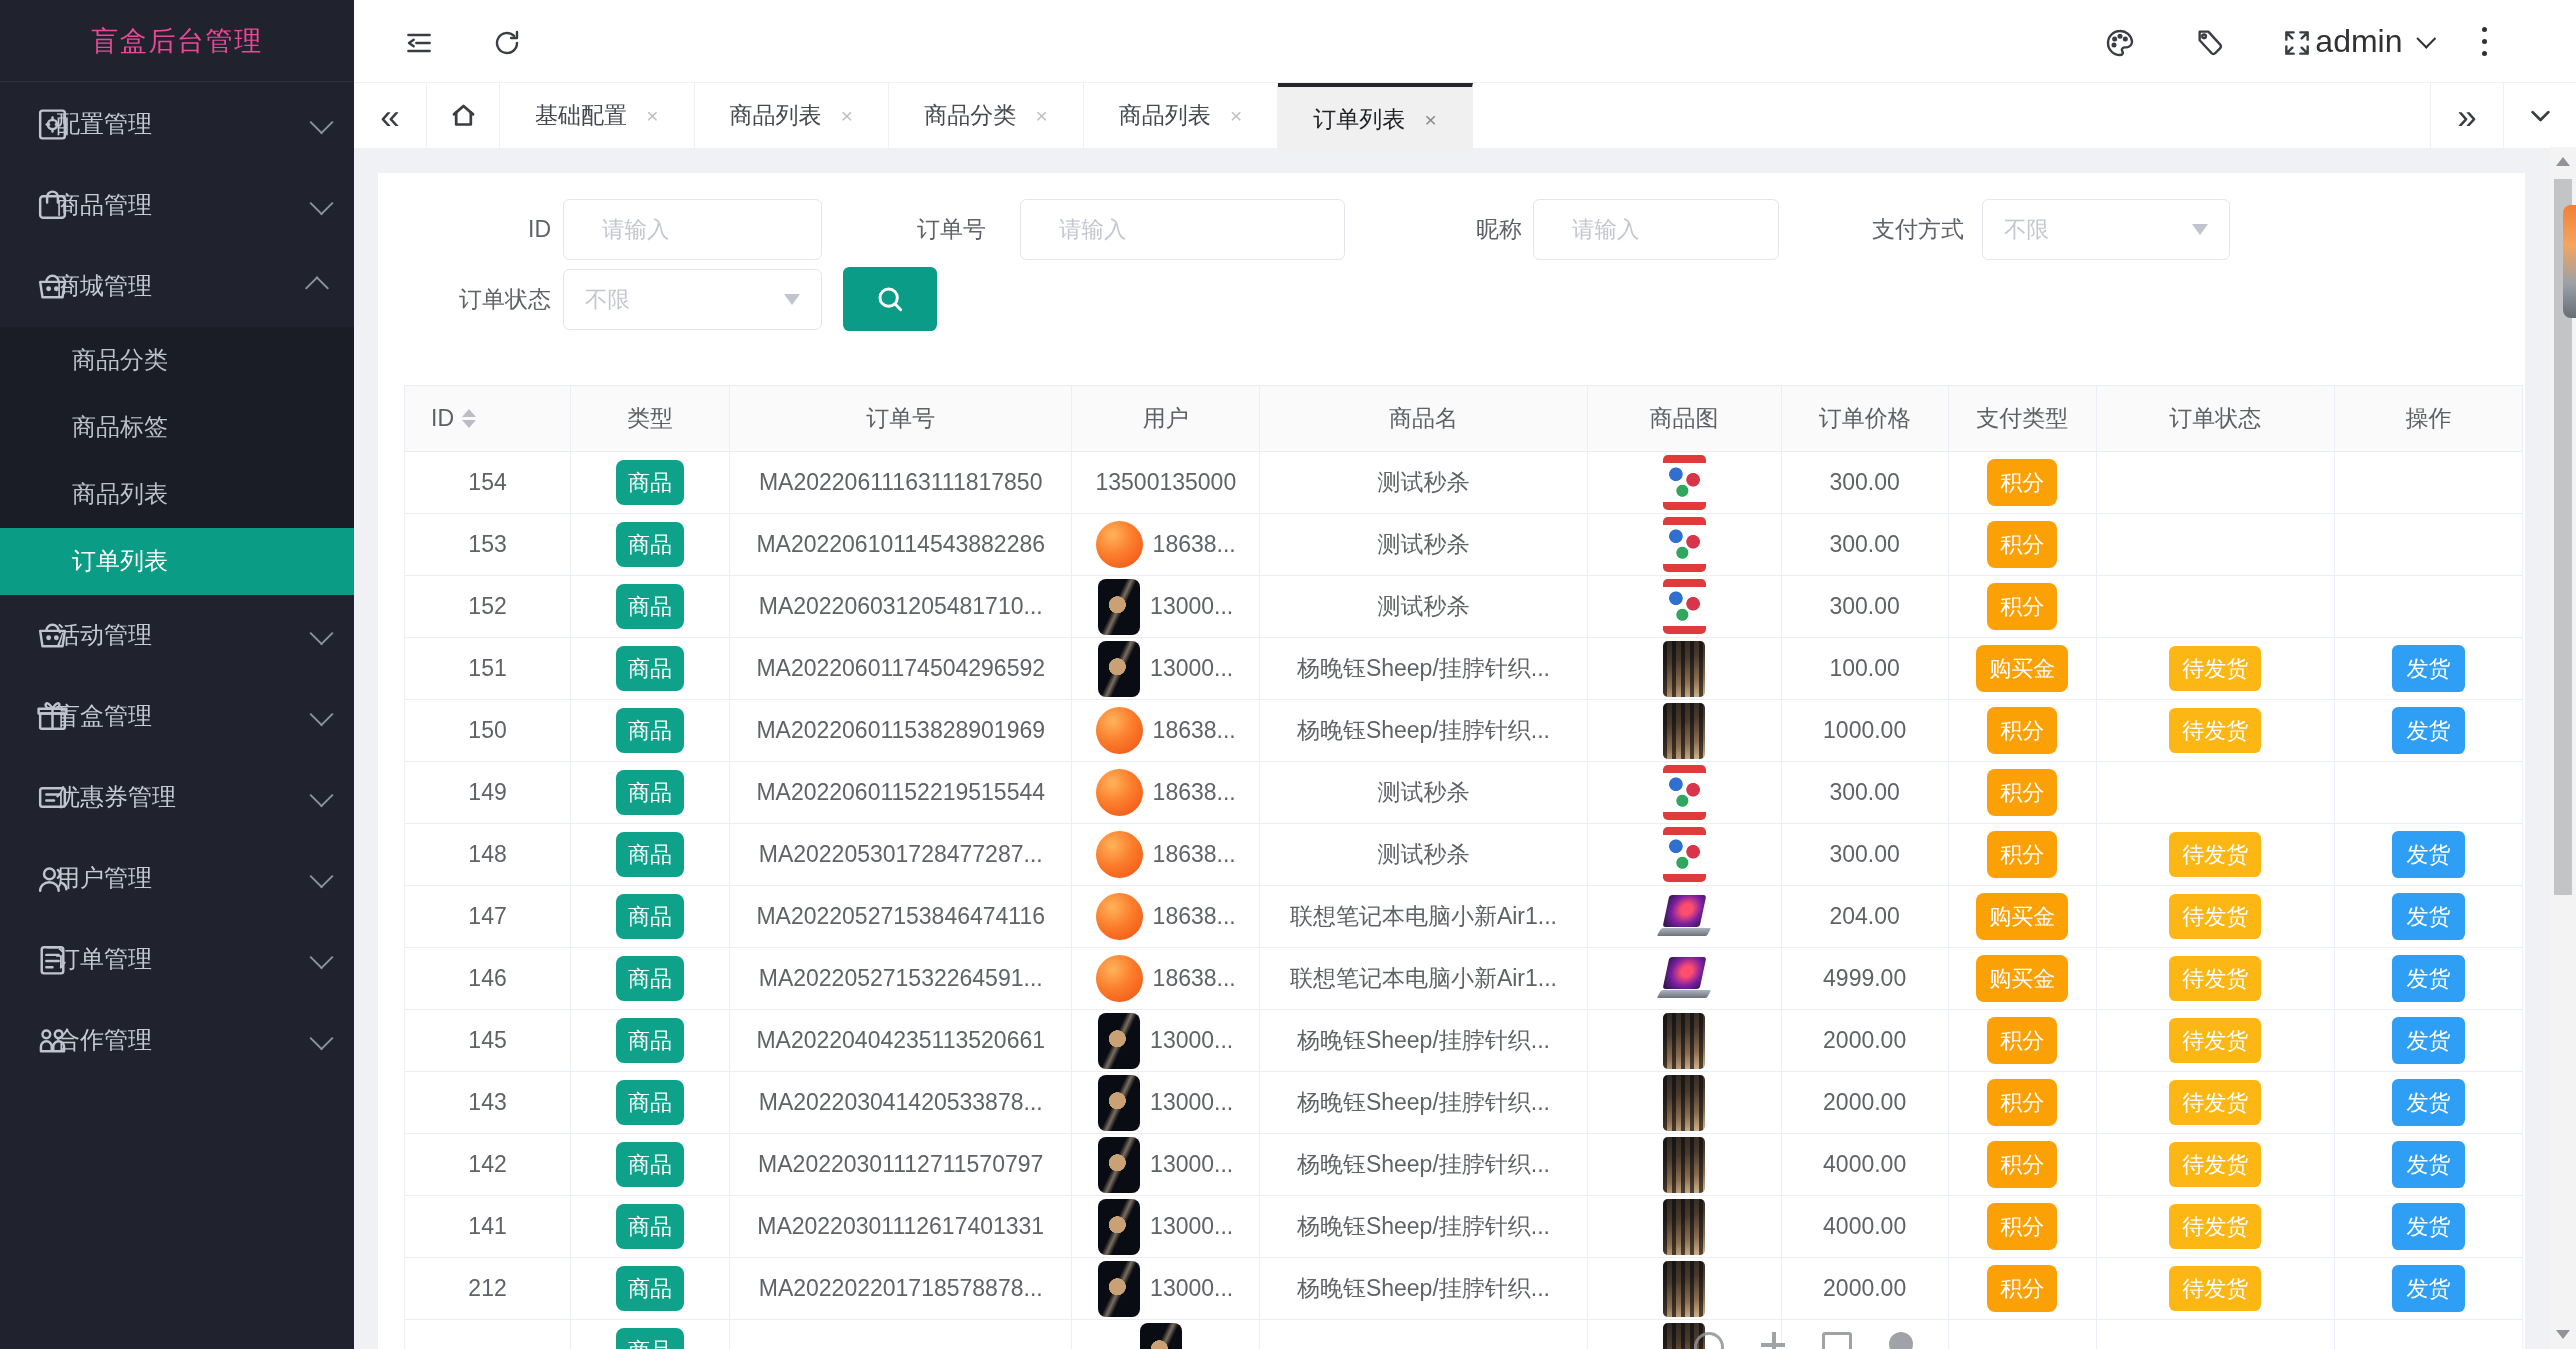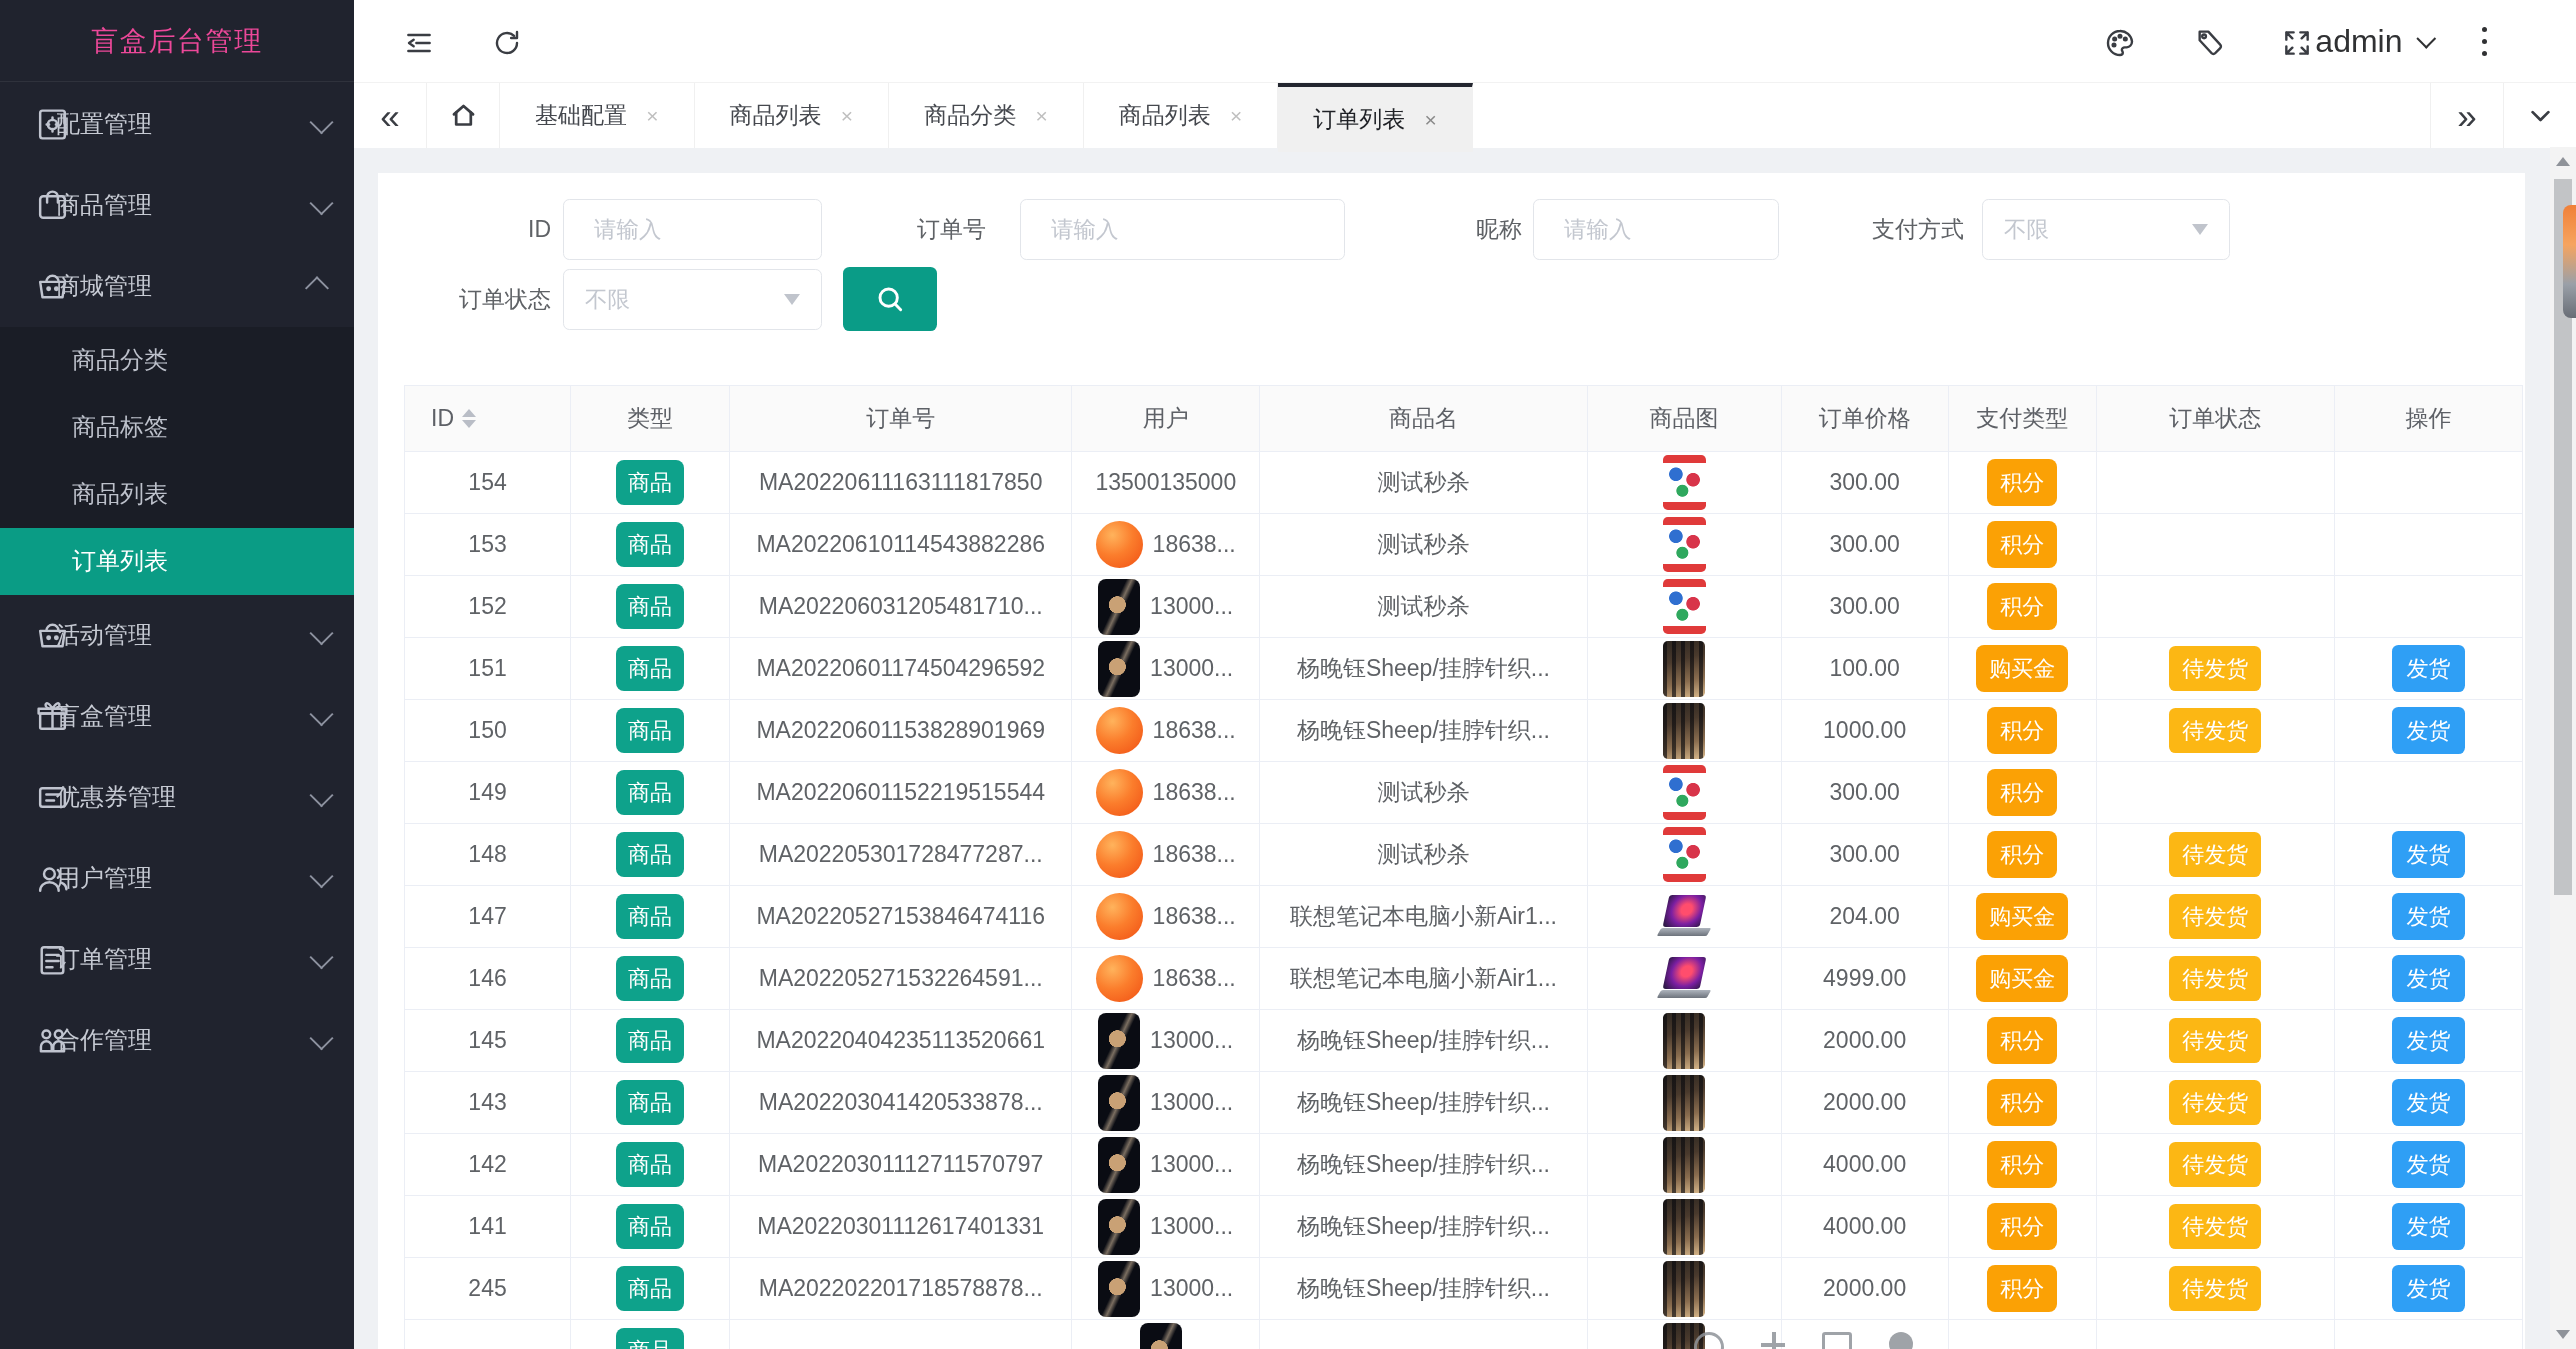--- a/index.html
+++ b/index.html
@@ -41,21 +41,21 @@
        font-size:23px;color:#45484e;cursor:pointer;background:#fff;}
   .tab .close{font-size:21px;color:#bfbfbf;}
   .tab.active{background:#f0f0f0;border-top:4.8px solid #23262f;color:#1f2126;}
   .tab.active .close{color:#8a8a8a;}
   .tabbar-right{margin-left:auto;display:flex;}
   .tabbar-right .tb-btn{border-right:none;border-left:1.6px solid #f0f0f0;}
 
   
   .panel{position:absolute;left:378px;top:173px;width:2147px;height:1176px;background:#fff;z-index:3;}
   .flabel{position:absolute;height:64px;line-height:64px;font-size:23px;color:#5f6266;text-align:right;}
-  .finput{position:absolute;height:61px;border:1.6px solid #e2e5ea;border-radius:6.4px;background:#fff;display:flex;align-items:center;padding:0 28px;box-sizing:border-box;}
+  .finput{position:absolute;height:61px;border:1.6px solid #e2e5ea;border-radius:6.4px;background:#fff;display:flex;align-items:center;padding:0 36px;box-sizing:border-box;}
   .finput input{border:none;outline:none;width:100%;font-size:22.5px;color:#333;background:transparent;font-family:inherit;}
   .finput input::placeholder{color:#c3c7cf;}
   .fselect{position:absolute;height:61px;border:1.6px solid #e2e5ea;border-radius:6.4px;display:flex;align-items:center;justify-content:space-between;
            padding:12px 21px;box-sizing:border-box;font-size:22.5px;color:#c3c7cf;cursor:pointer;background:#fff;}
   .caret{width:0;height:0;border-left:8.9px solid transparent;border-right:8.9px solid transparent;border-top:11.3px solid #c0c4cc;}
   .search-btn{position:absolute;left:465px;top:94px;width:94px;height:64px;background:#0a9c87;border:none;border-radius:6.4px;
               display:flex;align-items:center;justify-content:center;cursor:pointer;}
   .search-btn svg{width:32px;height:32px;stroke:#fff;fill:none;stroke-width:2.2;stroke-linecap:round;}
 
   
@@ -762,21 +762,21 @@
             </td>
             <td>
               <span class="badge-status">待发货</span>
             </td>
             <td>
               <button class="btn-ship">发货</button>
             </td>
           </tr>
 
           <tr>
-            <td class="cell-id">245</td>
+            <td class="cell-id">212</td>
             <td>
               <span class="badge-type">商品</span>
             </td>
             <td>MA202202201718578878...</td>
             <td>
               <span class="usercell">
                 <span class="avatar" data-variant="planet"></span>
                 <span>13000...</span>
               </span>
             </td>

